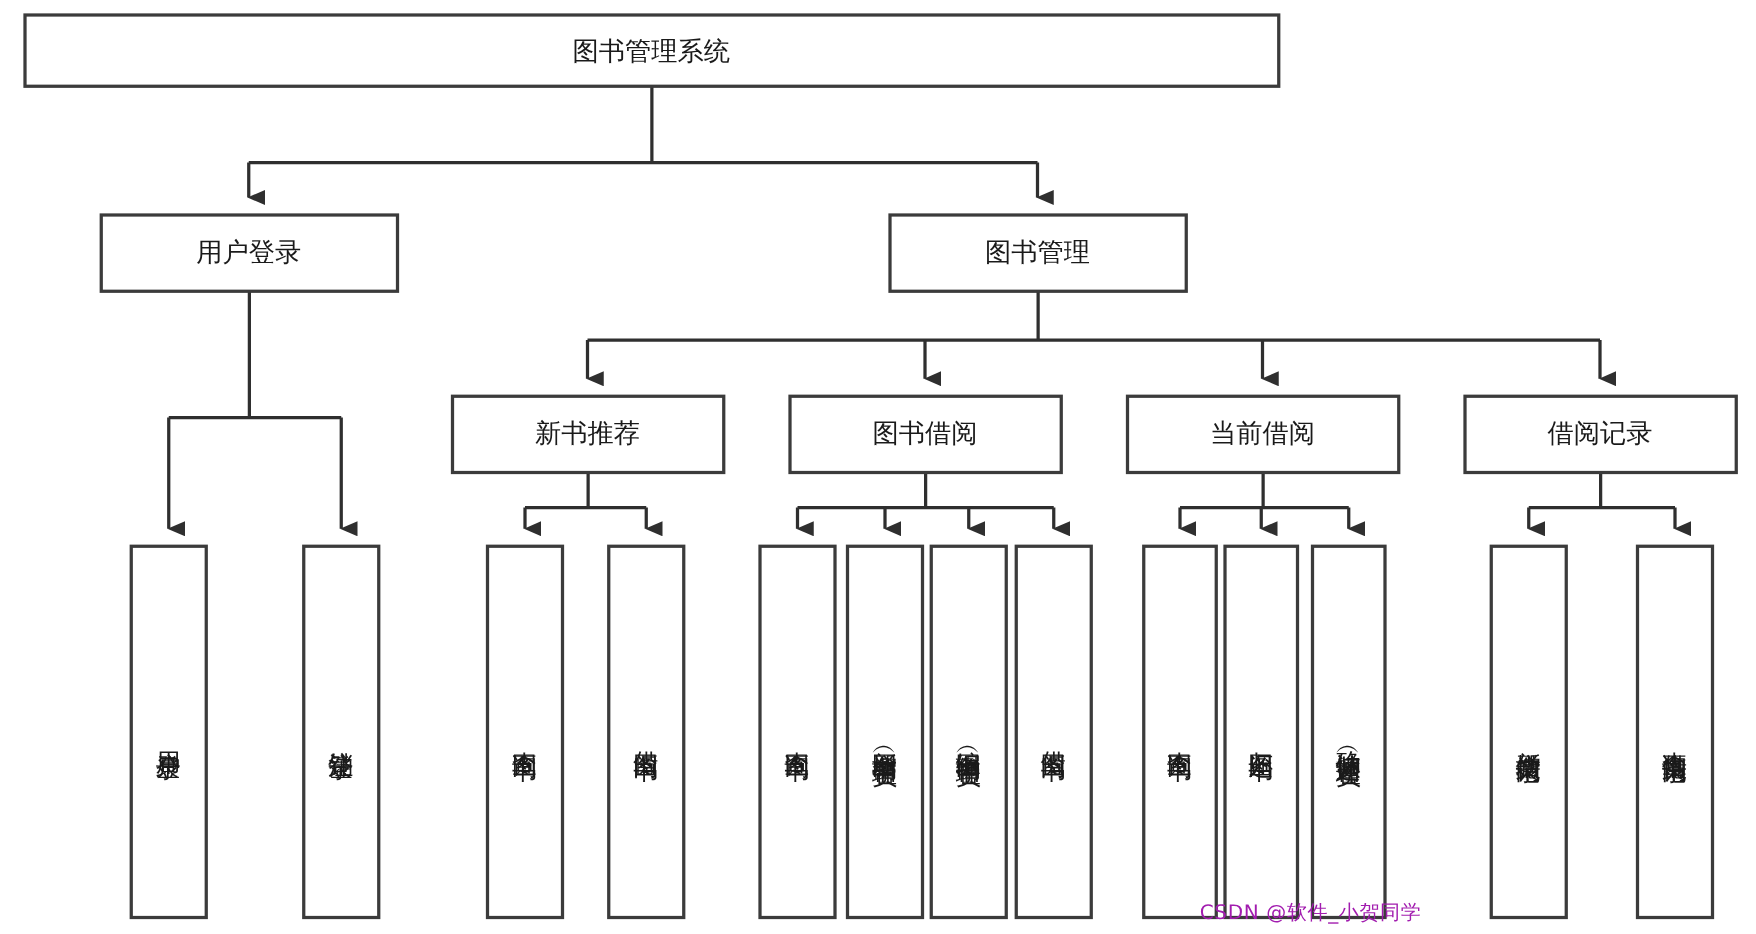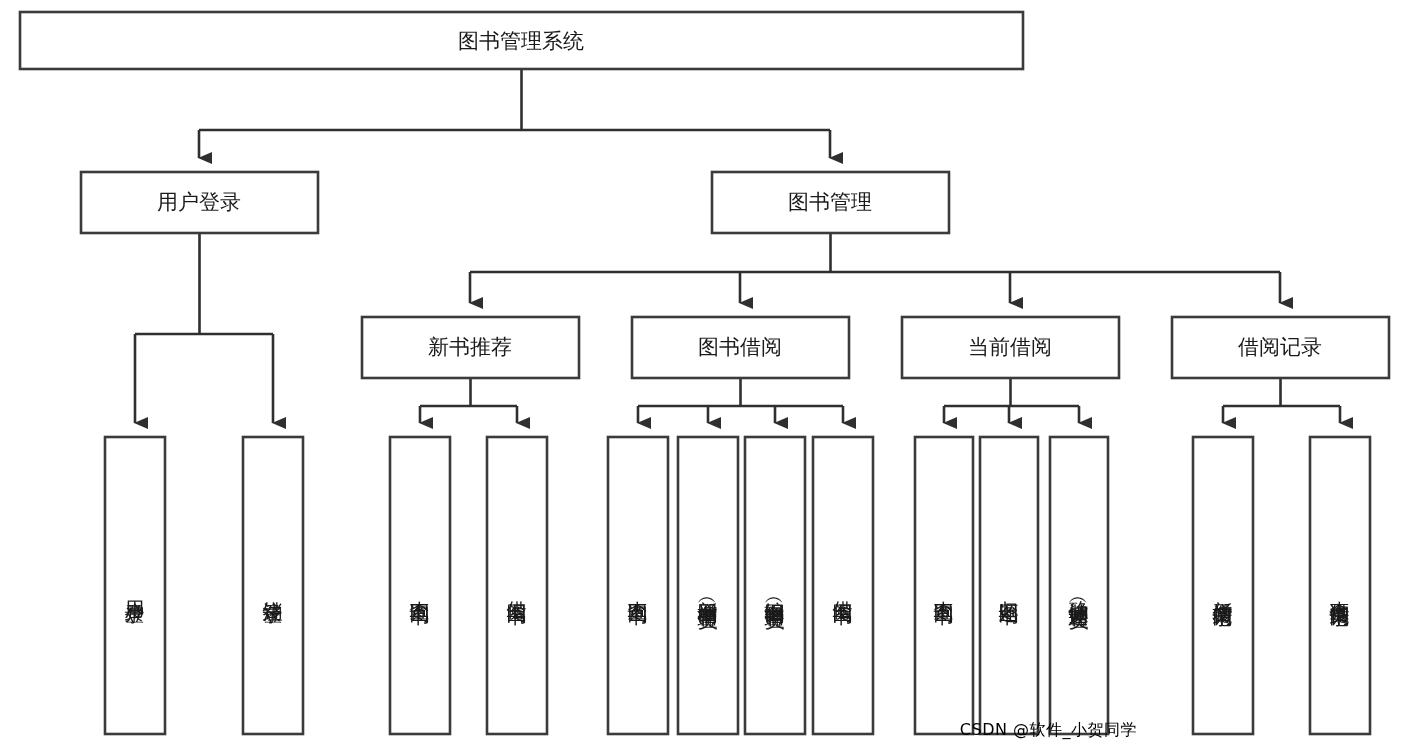--- a/index.html
+++ b/index.html
@@ -58,21 +58,21 @@
     text-orientation: upright;
     letter-spacing: 1.5px;
     dominant-baseline: central;
   }
   .watermark-text {
     position: absolute;
     right: 12px;
     bottom: 6px;
     font-family: "DejaVu Sans", "Liberation Sans", sans-serif;
     font-size: 16px;
-    color: #000000;
+    color: #a21caf;
     white-space: nowrap;
     user-select: none;
     letter-spacing: 0.5px;
   }
 </style>
 </head>
 <body>
 
 <div id="diagram-root">
 

